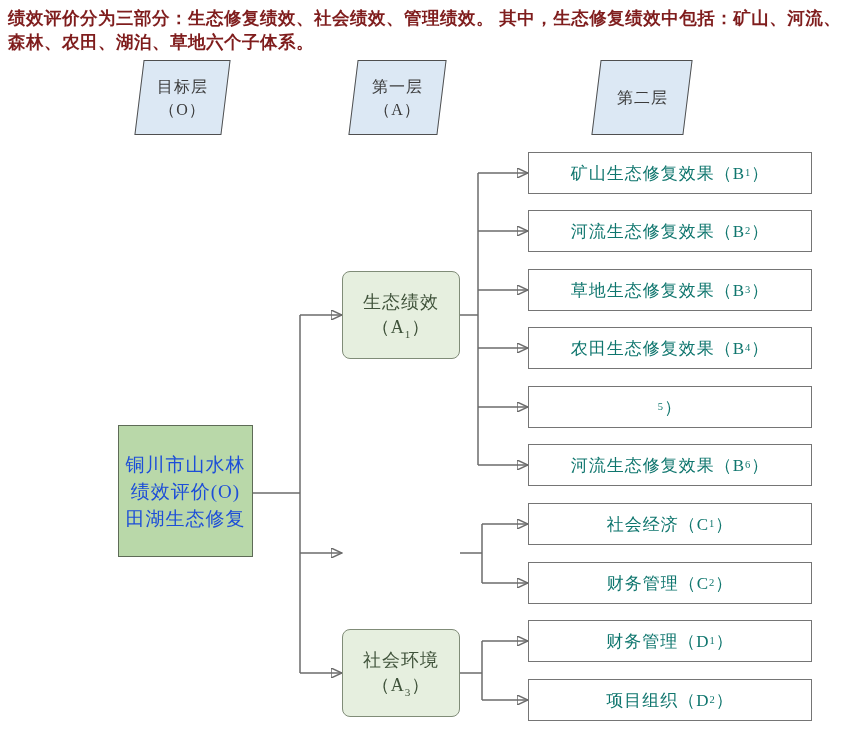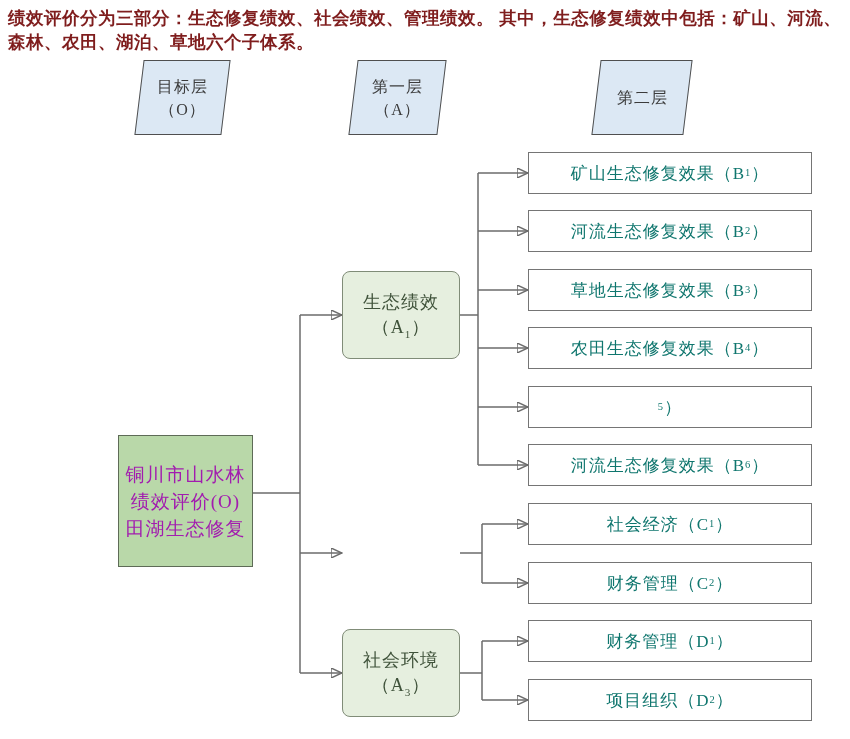--- a/index.html
+++ b/index.html
@@ -41,33 +41,33 @@
     text-align: center;
     font-size: 16px;
     line-height: 23px;
     color: #3b3b3b;
     letter-spacing: 1px;
   }
   .pgram .line:empty { display: none; }
   
   .root-node {
     position: absolute;
-    left: 118px; top: 435px;
+    left: 118px; top: 425px;
     width: 135px; height: 132px;
     background: #b9d8a9;
     border: 1px solid #5e6b57;
     box-sizing: border-box;
     display: flex;
     flex-direction: column;
     align-items: center;
     justify-content: center;
     text-align: center;
     font-size: 19px;
     line-height: 27px;
-    color: #a21caf;
+    color: #1d4ed8;
     letter-spacing: 1px;
   }
   
   .a-node {
     position: absolute;
     left: 342px;
     width: 118px; height: 88px;
     background: #e6efdf;
     border: 1.4px solid #808c78;
     border-radius: 8px;

